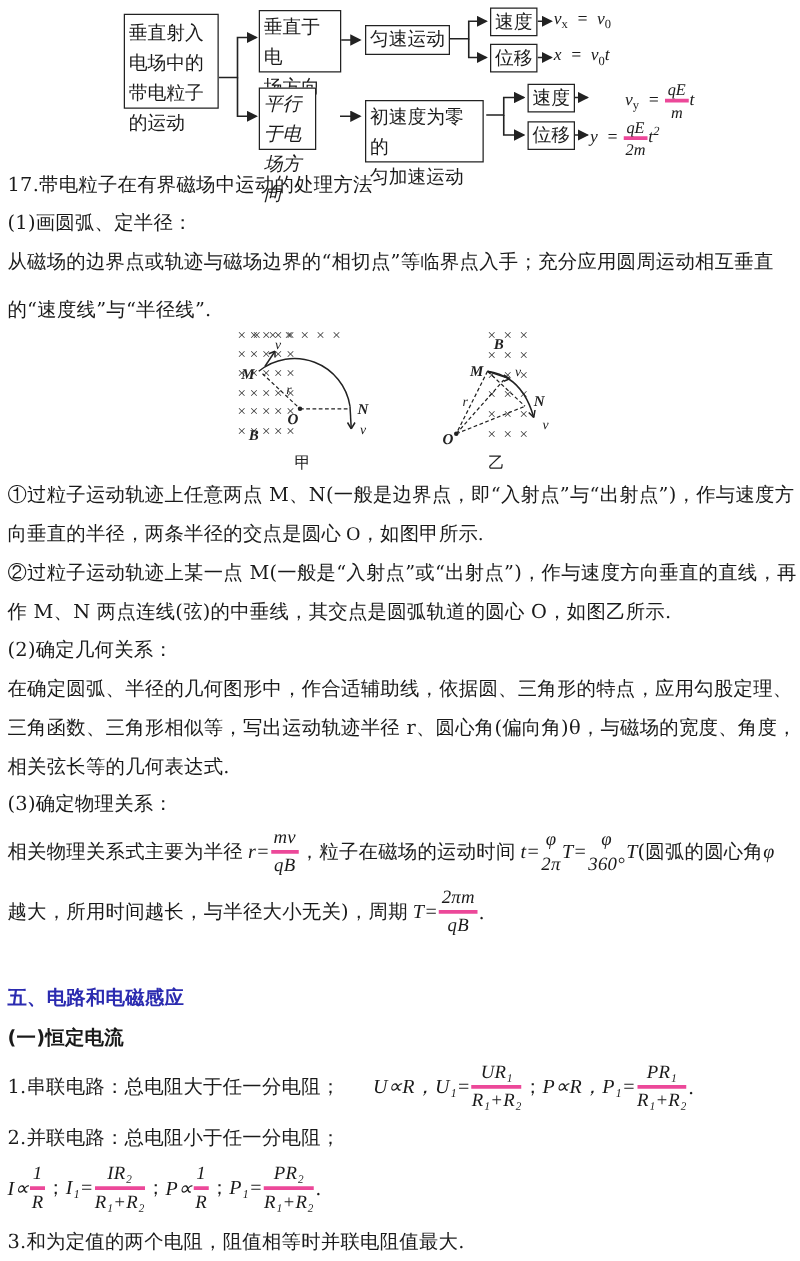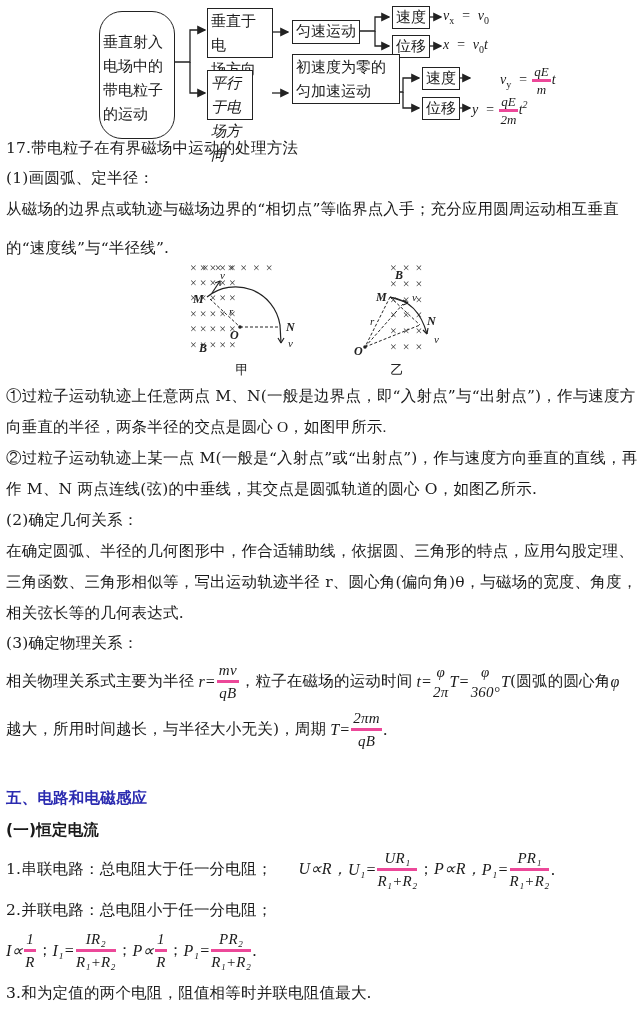--- a/index.html
+++ b/index.html
@@ -37,21 +37,21 @@
       <path d="M375,31 L375,46 L389,46" marker-end="url(#ar)"></path>
       <path d="M389,92 L403,92 L403,78 L419,78" marker-end="url(#ar)"></path>
       <path d="M403,92 L403,108 L419,108" marker-end="url(#ar)"></path>
       <path d="M430,17 L441,17" marker-end="url(#ar)"></path>
       <path d="M430,46 L441,46" marker-end="url(#ar)"></path>
       <path d="M460,78 L470,78" marker-end="url(#ar)"></path>
       <path d="M460,108 L470,108" marker-end="url(#ar)"></path>
     </g>
   </svg>
 
-  <div class="box" style="left:99px;top:11px;width:76px;height:128px;line-height:24px;padding-top:18px;border-radius:23px;">
+  <div class="box" style="left:99px;top:11px;width:76px;height:76px;line-height:24px;padding-top:2px;">
     <div>垂直射入</div>
     <div>电场中的</div>
     <div>带电粒子</div>
     <div>的运动</div>
   </div>
 
   <div class="box" style="left:207px;top:8px;width:66px;height:50px;">
     <div>垂直于电</div>
     <div>场方向</div>
   </div>
@@ -59,21 +59,21 @@
 
   <div class="box" style="left:392px;top:6px;width:38px;height:23px;line-height:20px;">速度</div>
   <div class="abs math" style="left:443px;top:8px;font-size:14px;">v<sub>x</sub> &nbsp;= &nbsp;v<sub>0</sub></div>
   <div class="box" style="left:392px;top:35px;width:38px;height:23px;line-height:20px;">位移</div>
   <div class="abs math" style="left:443px;top:37px;font-size:14px;">x &nbsp;= &nbsp;v<sub>0</sub>t</div>
 
   <div class="box" style="left:207px;top:70px;width:46px;height:50px;font-style:italic;">
     <div>平行于电</div>
     <div>场方向</div>
   </div>
-  <div class="box" style="left:292px;top:54px;width:108px;height:50px;">
+  <div class="box" style="left:292px;top:80px;width:95px;height:50px;">
     <div>初速度为零的</div>
     <div>匀加速运动</div>
   </div>
 
   <div class="box" style="left:422px;top:67px;width:38px;height:23px;line-height:20px;">速度</div>
   <div class="abs math" style="left:500px;top:64px;font-size:14px;">v<sub>y</sub> &nbsp;= <span class="frac" style="font-size:13px"><span class="n" style="line-height:15px;font-size:13px">qE</span><span class="d" style="line-height:15px;font-size:13px">m</span></span>t</div>
   <div class="box" style="left:422px;top:97px;width:38px;height:23px;line-height:20px;">位移</div>
   <div class="abs math" style="left:472px;top:94px;font-size:14px;">y &nbsp;= <span class="frac"><span class="n" style="line-height:15px;font-size:13px">qE</span><span class="d" style="line-height:15px;font-size:13px">2m</span></span>t<sup>2</sup></div>
 </div>
 

